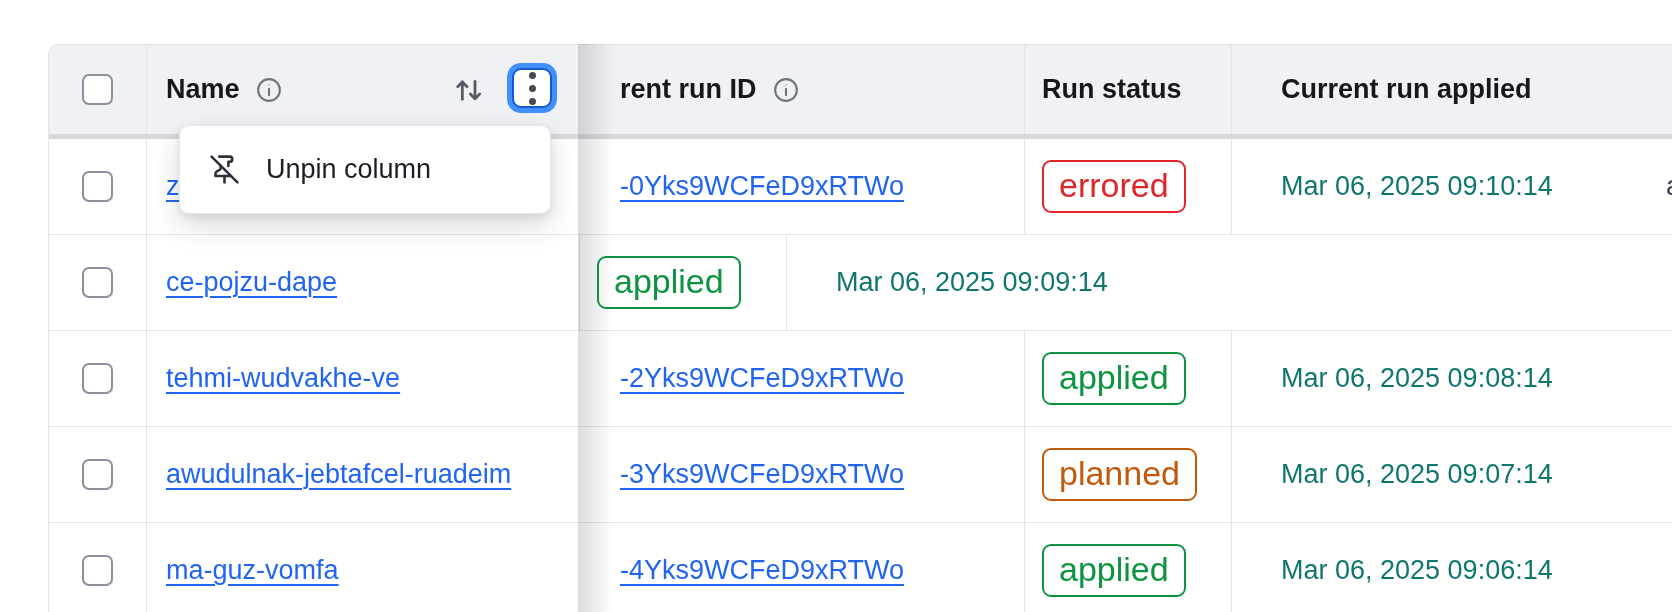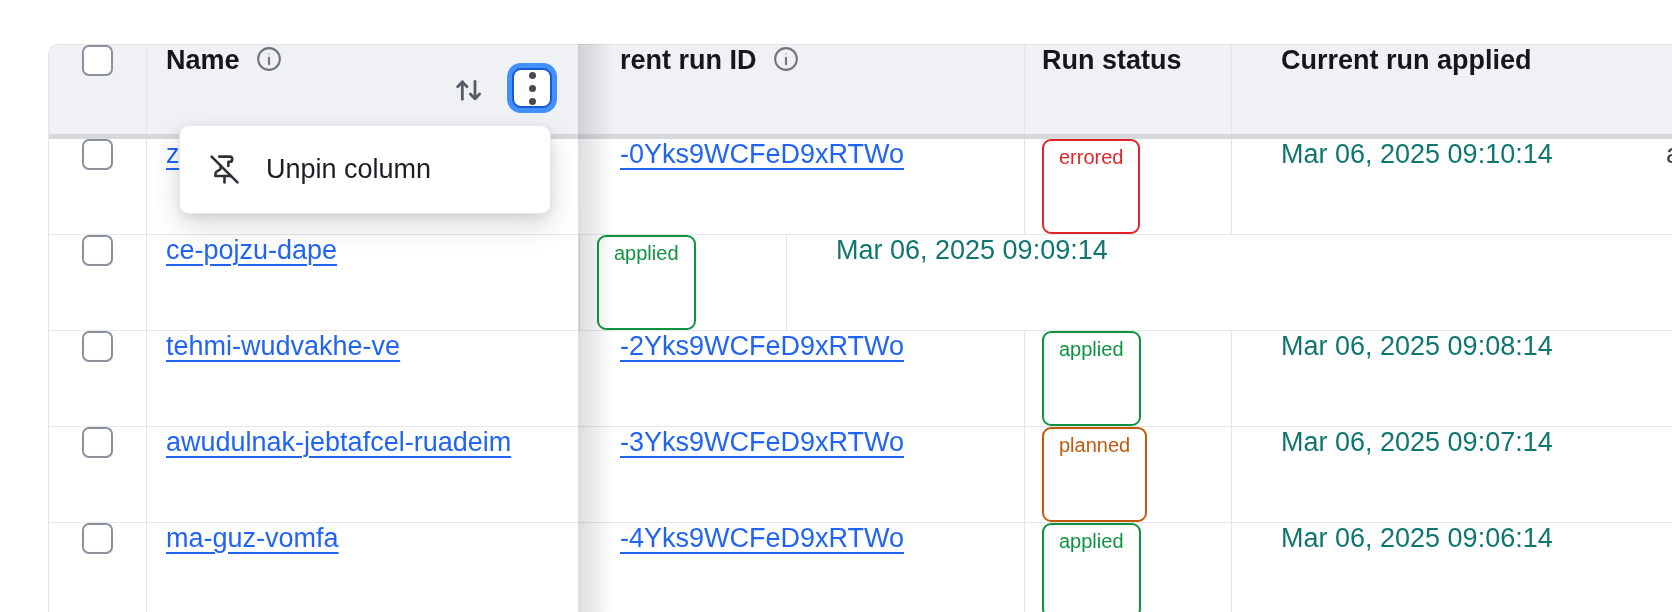--- a/index.html
+++ b/index.html
@@ -11,41 +11,41 @@
     position:absolute;left:48px;top:44px;width:1704px;
     border-left:1px solid #e2e4e8;border-top:1px solid #e2e4e8;
     border-top-left-radius:10px;
   }
   .header-row{
     display:flex;height:89px;background:#f0f1f4;
     border-top-left-radius:9px;
   }
   .header-shadow{height:5px;background:#d6d8dc;}
   .row{display:flex;height:95px;background:#ffffff;border-bottom:1px solid #e5e7ea;}
-  .cell{display:flex;box-sizing:border-box;}
+  .cell{display:flex;align-items:center;box-sizing:border-box;}
   .c-check{width:97px;justify-content:center;}
   .c-name{width:433px;border-left:1px solid #e2e4e8;padding-left:19px;position:relative;}
   .c-runid{width:445px;padding-left:41px;}
   .c-status{width:207px;border-left:1px solid #e2e4e8;padding-left:17px;}
   .c-applied{width:522px;border-left:1px solid #e2e4e8;padding-left:49px;position:relative;}
   .hdr-label{font-size:27px;font-weight:700;color:#15171c;white-space:nowrap;}
   .checkbox{
     width:31px;height:31px;background:#fff;border:2px solid #8a909c;
     border-radius:7px;box-sizing:border-box;
   }
   .link{
     font-size:27px;color:#2164f4;text-decoration:underline;
     text-decoration-thickness:2px;text-underline-offset:5px;
     white-space:nowrap;cursor:pointer;
   }
   .timestamp{font-size:27px;color:#0f766e;white-space:nowrap;}
   .ts-suffix{position:absolute;left:434px;font-size:27px;color:#3d424c;}
   .badge{
     display:inline-block;border:2px solid;border-radius:9px;
-    padding:5px 15px 7px;font-size:20px;line-height:1.1;white-space:nowrap;
+    padding:5px 15px 7px;font-size:34px;line-height:1.1;white-space:nowrap;
     background:#fff;
   }
   .info-icon{margin-left:15px;display:inline-flex;flex:none;}
   .sort-btn{position:absolute;left:303px;top:26px;width:38px;height:38px;
     display:flex;align-items:center;justify-content:center;background:none;border:none;padding:0;cursor:pointer;}
   .kebab-btn{
     position:absolute;left:365px;top:23px;width:40px;height:40px;
     background:#fff;border:2px solid #155ad2;border-radius:9px;
     box-shadow:0 0 0 5px #4390fc;box-sizing:border-box;
     display:flex;flex-direction:column;align-items:center;justify-content:center;gap:6px;

